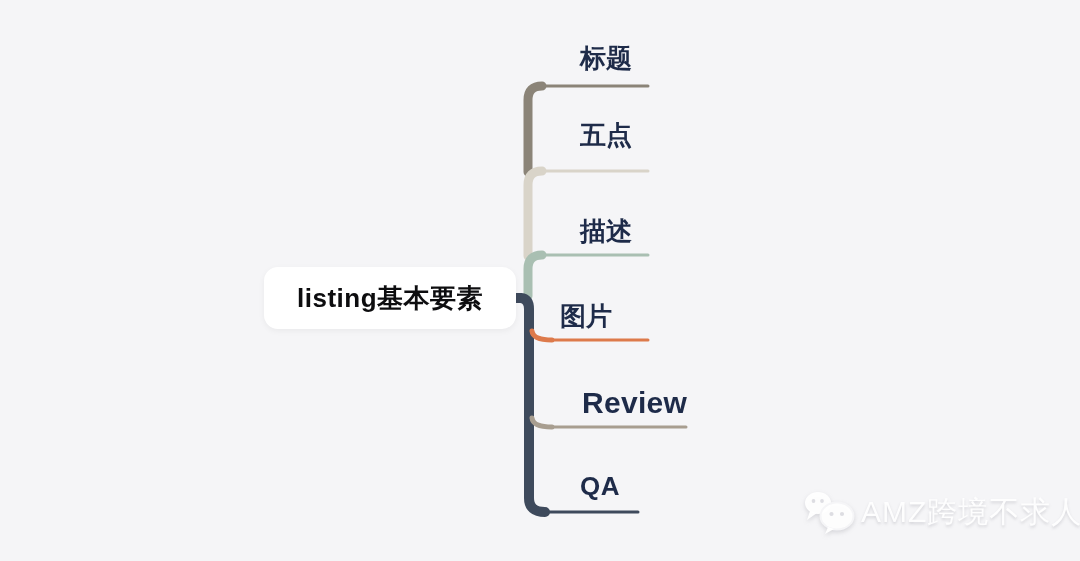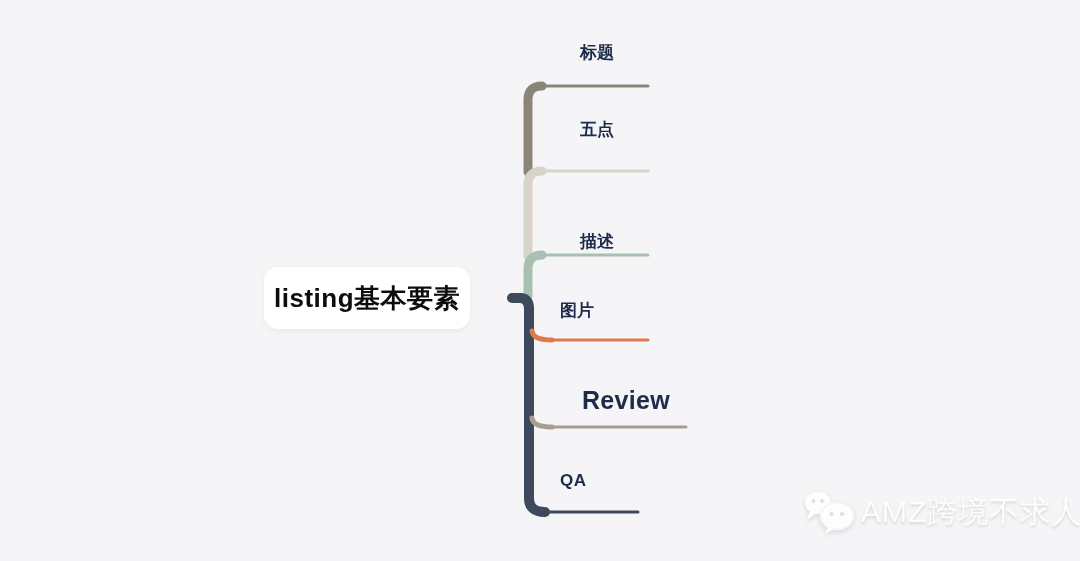--- a/index.html
+++ b/index.html
@@ -19,51 +19,51 @@
     position: absolute;
     left: 0;
     top: 0;
     width: 1080px;
     height: 561px;
   }
   .root-node {
     position: absolute;
     left: 264px;
     top: 267px;
-    width: 206px;
+    width: 252px;
     height: 62px;
     background: #ffffff;
     border-radius: 14px;
     box-shadow: 0 2px 6px rgba(0,0,0,0.05);
     display: flex;
     align-items: center;
     justify-content: center;
     z-index: 2;
   }
   .root-node .root-label {
     font-size: 26px;
     font-weight: 800;
     color: #0d0d0f;
     letter-spacing: 0.5px;
     white-space: nowrap;
   }
   .branch-label {
     position: absolute;
-    font-size: 17px;
+    font-size: 26px;
     font-weight: 700;
     color: #1e2b49;
     white-space: nowrap;
     z-index: 2;
   }
   .branch-label.lbl-0 { left: 580px; top: 41px; }
   .branch-label.lbl-1 { left: 580px; top: 118px; }
-  .branch-label.lbl-2 { left: 580px; top: 230px; }
+  .branch-label.lbl-2 { left: 580px; top: 214px; }
   .branch-label.lbl-3 { left: 560px; top: 299px; }
-  .branch-label.lbl-4 { left: 582px; top: 386px; font-size: 25px; letter-spacing: 0.3px; }
-  .branch-label.lbl-5 { left: 560px; top: 471px; letter-spacing: 0.5px; text-align: right; }
+  .branch-label.lbl-4 { left: 582px; top: 386px; font-size: 30px; letter-spacing: 0.3px; }
+  .branch-label.lbl-5 { left: 580px; top: 471px; letter-spacing: 0.5px; text-align: right; }
   .watermark {
     position: absolute;
     left: 803px;
     top: 490px;
     display: flex;
     align-items: center;
     gap: 6px;
     z-index: 3;
   }
   .watermark .wm-text {

